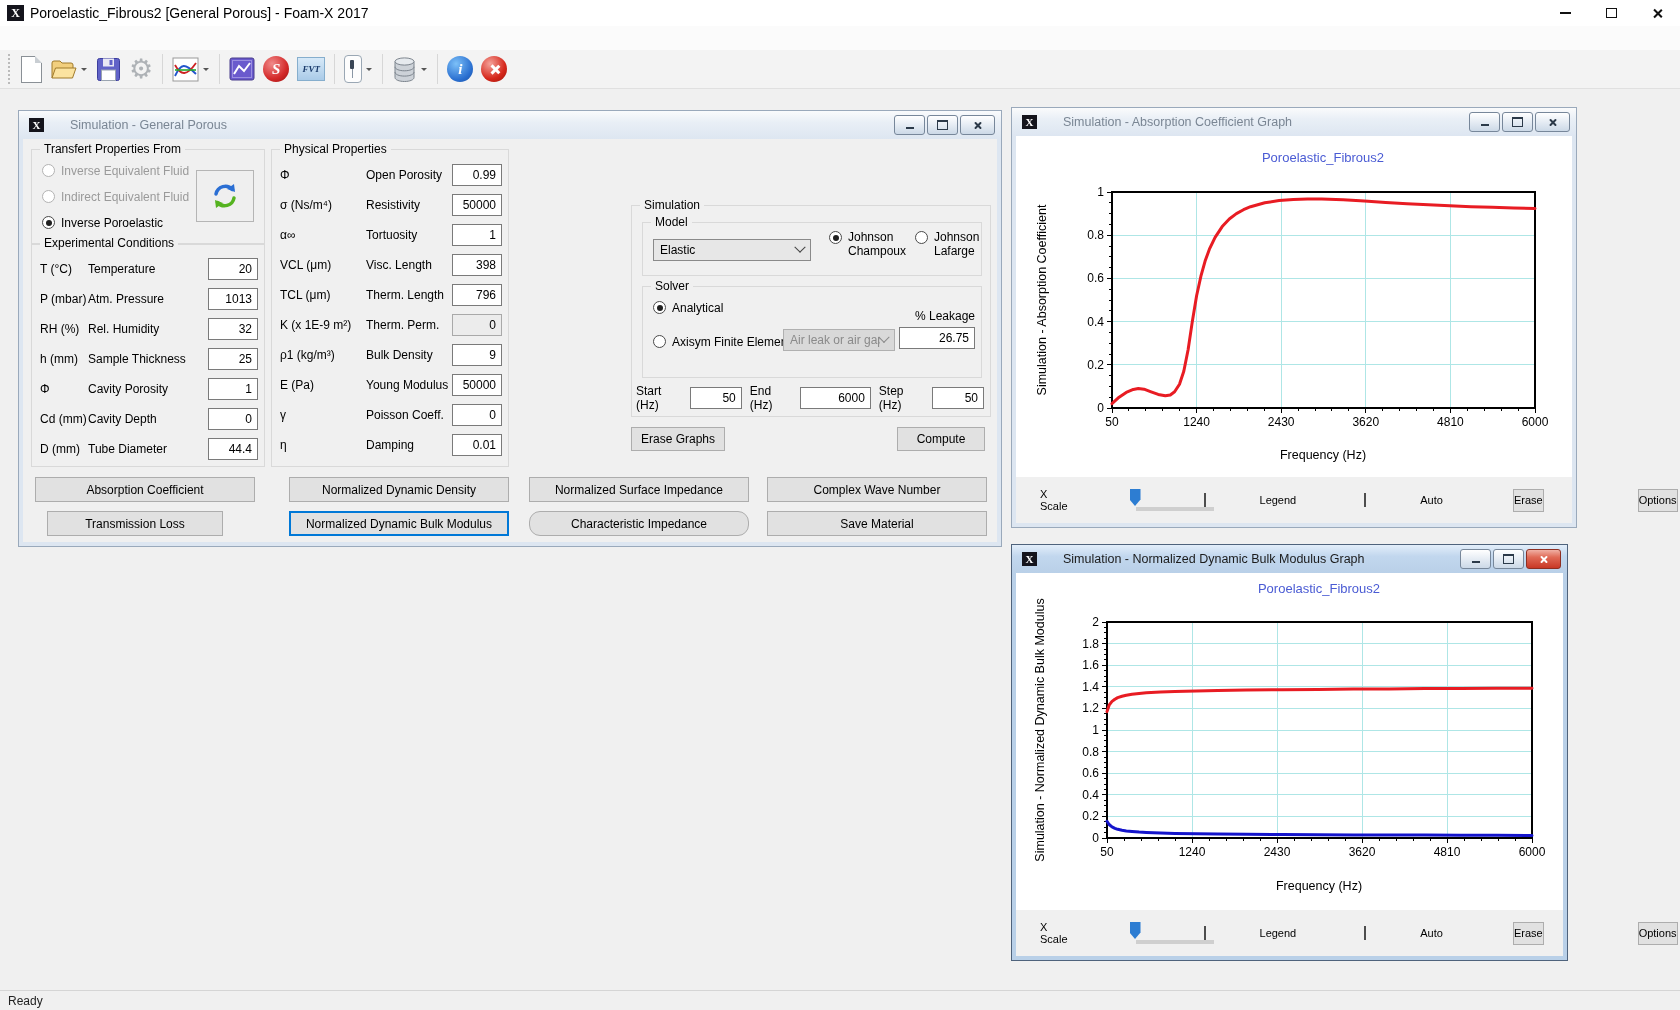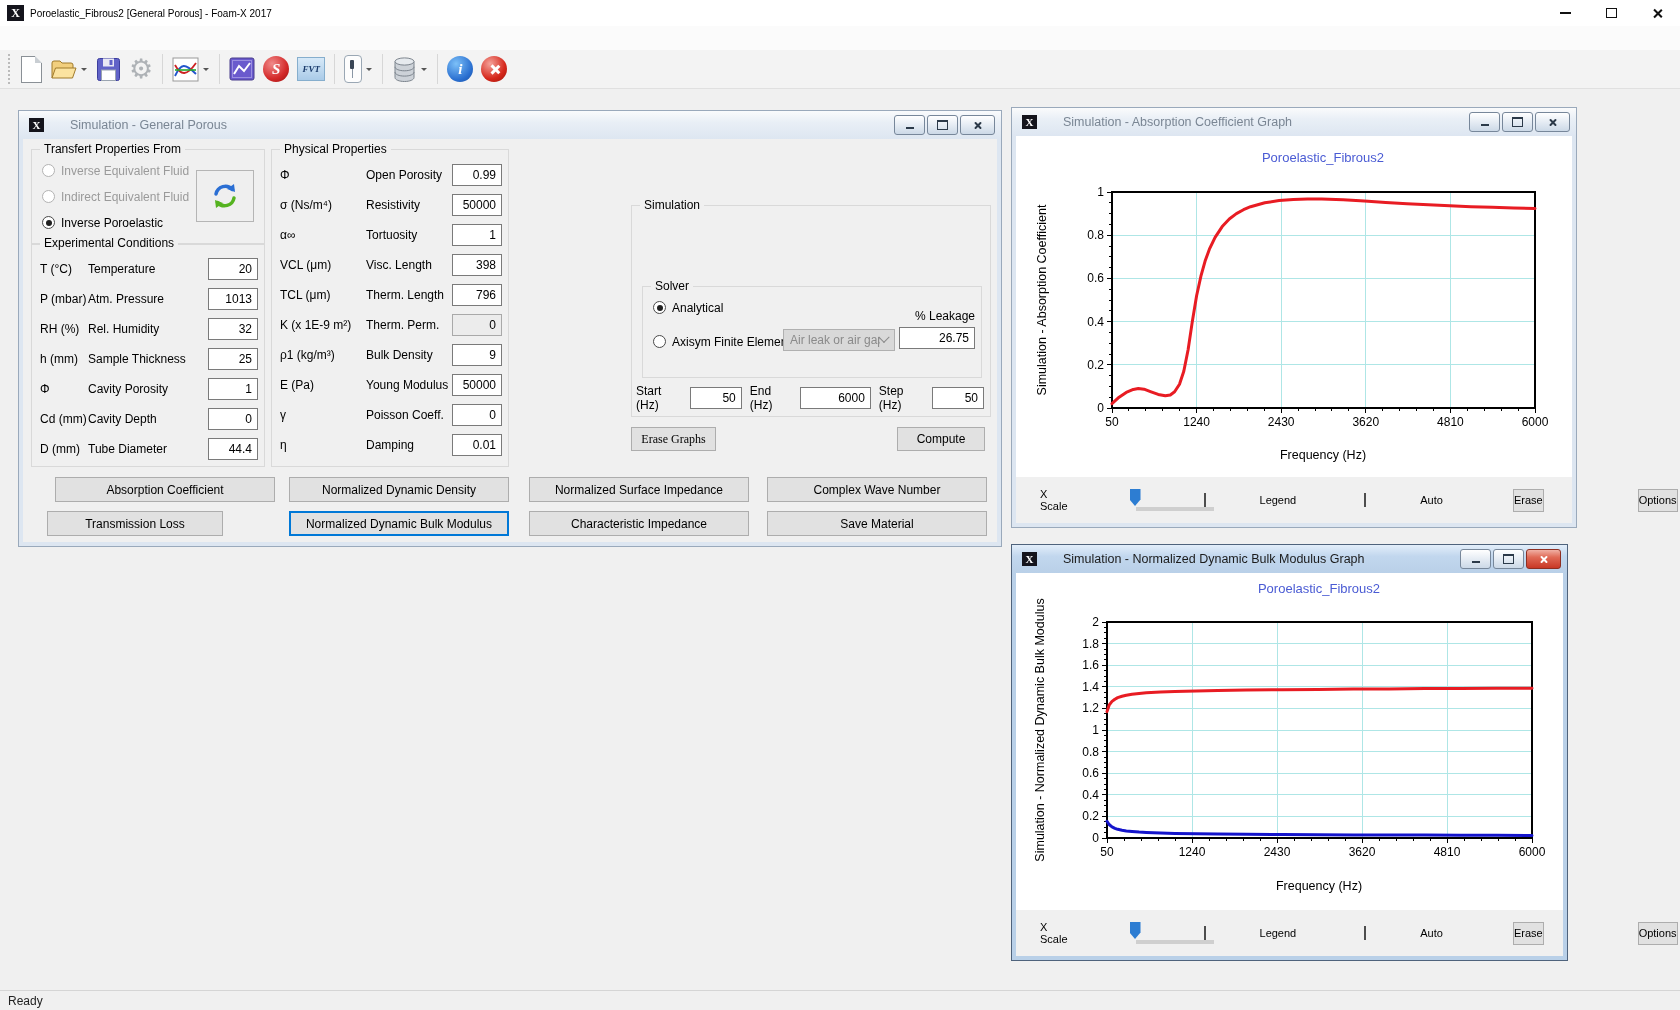--- a/index.html
+++ b/index.html
@@ -4,21 +4,21 @@
 <style>
   html,body{margin:0;padding:0;}
   body{font-family:"Liberation Sans",sans-serif;font-size:12px;color:#000;background:#fff;}
   #screen{position:relative;width:1680px;height:1010px;background:#f0f0f0;overflow:hidden;}
 
   
   .app-titlebar{position:absolute;left:0;top:0;right:0;height:26px;background:#fff;display:flex;align-items:center;}
   .fx-logo{width:17px;height:16px;background:#14141c;color:#fff;display:flex;align-items:center;justify-content:center;
            font:bold 12px "Liberation Serif",serif;margin:0 6px 0 7px;}
   .fx-logo.small{width:15px;height:14px;font-size:11px;}
-  .app-title{font-size:10px;}
+  .app-title{font-size:14px;}
   .app-caps{margin-left:auto;display:flex;height:100%;}
   .app-cap{width:46px;height:100%;display:flex;align-items:center;justify-content:center;}
   .g-min{width:11px;height:1.5px;background:#111;}
   .g-max{width:9px;height:8px;border:1px solid #111;}
   .g-x{position:relative;width:11px;height:11px;}
   .g-x::before,.g-x::after{content:"";position:absolute;left:5px;top:0;width:1.5px;height:11px;background:#111;}
   .g-x::before{transform:rotate(45deg);} .g-x::after{transform:rotate(-45deg);}
 
   .menubar{position:absolute;top:26px;left:0;right:0;height:24px;background:#fbfbfb;display:flex;align-items:center;padding-left:8px;font-size:12.5px;}
   .menu-item{padding:4px 11px;}
@@ -348,20 +348,35 @@
               <span class="p-lbl">Damping</span>
               <div class="tb p-val can-disable">0.01</div>
             </div>
           </div>
       </div>
 
 
       <div class="group" style="left:608px;top:66px;width:360px;height:212px;">
         <span class="group-title">Simulation</span>
 
+        <div class="group" style="left:10px;top:16px;width:340px;height:54px;background:#f0f0f0;">
+          <span class="group-title">Model</span>
+          <div class="combo" style="position:absolute;left:10px;top:16px;width:158px;">
+            <span>Elastic</span>
+            <div class="chev"></div>
+          </div>
+          <div class="radio checked" style="position:absolute;left:186px;top:8px;">
+            <div class="rdot"></div>
+            <span style="width:68px;line-height:1.15;display:inline-block;">Johnson Champoux</span>
+          </div>
+          <div class="radio" style="position:absolute;left:272px;top:8px;">
+            <div class="rdot"></div>
+            <span style="width:60px;line-height:1.15;display:inline-block;">Johnson Lafarge</span>
+          </div>
+        </div>
 
         <div class="group" style="left:10px;top:80px;width:340px;height:92px;background:#f0f0f0;">
           <span class="group-title">Solver</span>
           <div class="radio checked" style="position:absolute;left:10px;top:14px;">
             <div class="rdot"></div>
               <span>Analytical</span>
           </div>
           <div class="radio" style="position:absolute;left:10px;top:48px;">
             <div class="rdot"></div>
               <span>Axisym Finite Element</span>
@@ -377,30 +392,30 @@
         <div style="position:absolute;left:4px;right:6px;top:178px;display:flex;align-items:center;">
           <span>Start (Hz)</span>
           <div class="tb" style="width:54px;margin-left:5px;">50</div>
           <span style="margin-left:8px;">End (Hz)</span>
           <div class="tb" style="width:74px;margin-left:5px;">6000</div>
           <span style="margin-left:8px;">Step (Hz)</span>
           <div class="tb" style="width:54px;margin-left:5px;">50</div>
         </div>
       </div>
 
-      <div class="btn" style="position:absolute;left:608px;top:288px;width:85px;height:24px;font-family:Liberation Serif, serif;">Erase Graphs</div>
+      <div class="btn" style="position:absolute;left:608px;top:288px;width:94px;height:24px;">Erase Graphs</div>
       <div class="btn" style="position:absolute;left:874px;top:288px;width:88px;height:24px;">Compute</div>
 
-      <div class="btn" style="position:absolute;left:32px;top:338px;width:220px;height:25px;">Absorption Coefficient</div>
+      <div class="btn" style="position:absolute;left:12px;top:338px;width:220px;height:25px;">Absorption Coefficient</div>
       <div class="btn" style="position:absolute;left:266px;top:338px;width:220px;height:25px;">Normalized Dynamic Density</div>
       <div class="btn" style="position:absolute;left:506px;top:338px;width:220px;height:25px;">Normalized Surface Impedance</div>
       <div class="btn" style="position:absolute;left:744px;top:338px;width:220px;height:25px;">Complex Wave Number</div>
       <div class="btn" style="position:absolute;left:24px;top:372px;width:176px;height:25px;">Transmission Loss</div>
       <div class="btn focused" style="position:absolute;left:266px;top:372px;width:220px;height:25px;">Normalized Dynamic Bulk Modulus</div>
-      <div class="btn" style="position:absolute;left:506px;top:372px;width:220px;height:25px;">Characteristic Impedance</div>
+      <div class="btn" style="position:absolute;left:506px;top:372px;width:220px;height:25px;border-radius:11px;">Characteristic Impedance</div>
       <div class="btn" style="position:absolute;left:744px;top:372px;width:220px;height:25px;">Save Material</div>
     </div>
   </div>
 
   <div class="window" style="left:1011px;top:107px;width:566px;height:421px;">
     <div class="win-titlebar">
       <div class="fx-logo small">X</div>
       <span class="win-title">Simulation - Absorption Coefficient Graph</span>
       <div class="caps">
         <div class="cap-btn">

